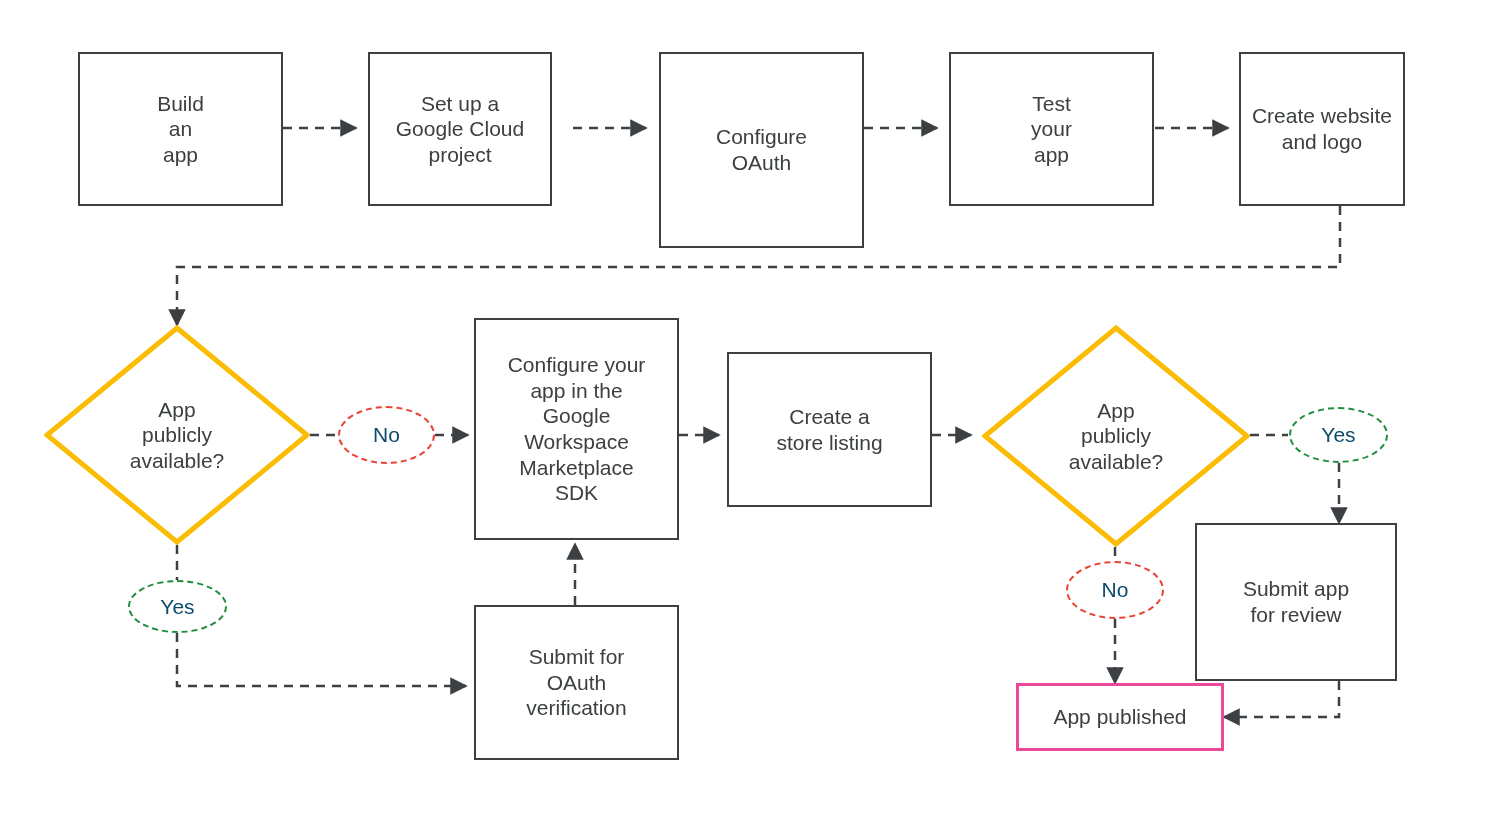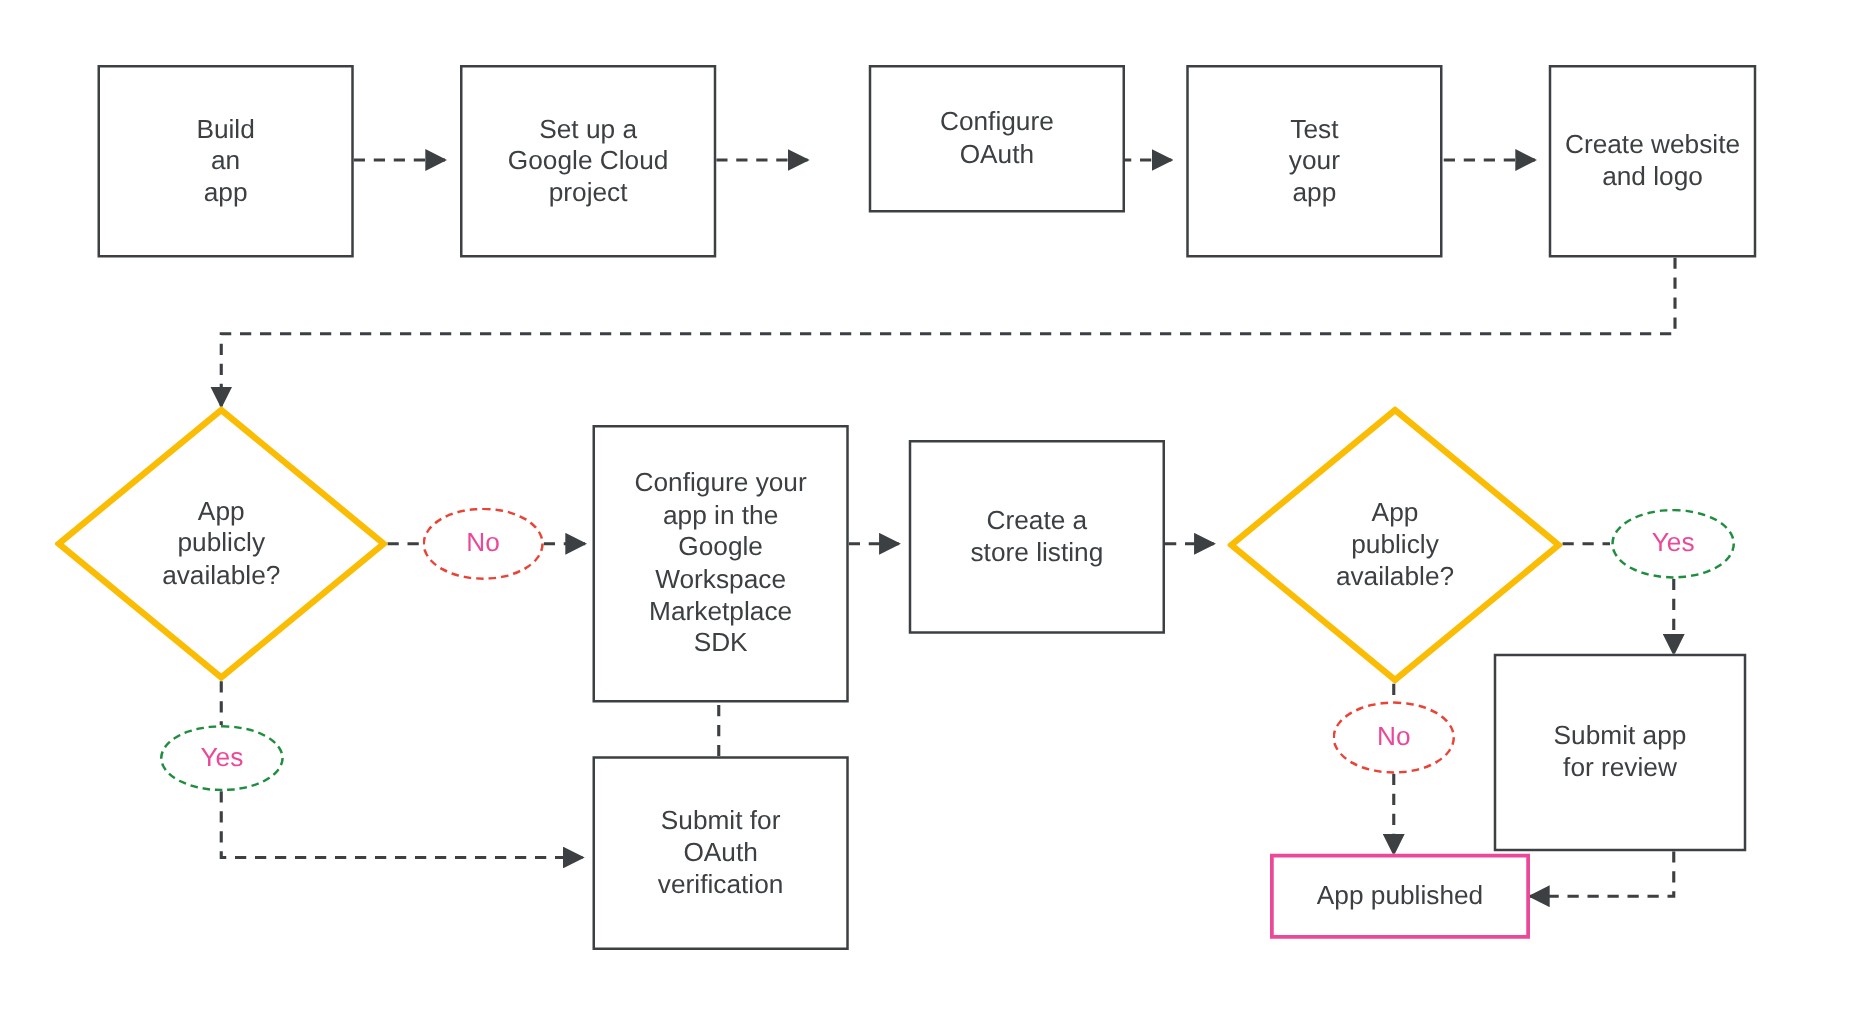--- a/index.html
+++ b/index.html
@@ -67,21 +67,21 @@
     position: absolute;
     box-sizing: border-box;
     display: flex;
     align-items: center;
     justify-content: center;
     border-radius: 50%;
     border-width: 2px;
     border-style: dashed;
     background: #ffffff;
     font-size: 21px;
-    color: #ec4899;
+    color: #0c4a6e;
   }
   .pill.yes { border-color: #1e8e3e; text-align: right; }
   .pill.no  { border-color: #ea4335; }
 
   svg.edges {
     position: absolute;
     left: 0;
     top: 0;
     width: 1494px;
     height: 814px;
@@ -131,25 +131,25 @@
       <path d="M 1115 619 L 1115 683"></path>
 
       <path d="M 1339 681 L 1339 717 L 1224 717"></path>
     </g>
   </svg>
 
   <div class="node box" style="left:78px; top:52px; width:205px; height:154px;">Build
 an
 app</div>
 
-  <div class="node box" style="left:368px; top:52px; width:205px; height:154px;">Set up a
+  <div class="node box" style="left:368px; top:52px; width:184px; height:154px;">Set up a
 Google Cloud
 project</div>
 
-  <div class="node box" style="left:695px; top:52px; width:205px; height:118px;">Configure
+  <div class="node box" style="left:659px; top:52px; width:205px; height:196px;">Configure
 OAuth</div>
 
   <div class="node box" style="left:949px; top:52px; width:205px; height:154px;">Test
 your
 app</div>
 
   <div class="node box" style="left:1239px; top:52px; width:166px; height:154px;">Create website
 and logo</div>
 
   <div class="diamond-wrap" style="left:44px; top:325px; width:266px; height:220px;">
@@ -158,21 +158,21 @@
     </svg>
     <div class="diamond-label">App
 publicly
 available?</div>
   </div>
 
   <div class="pill no" style="left:338px; top:406px; width:97px; height:58px;">No</div>
 
   <div class="pill yes" style="left:128px; top:580px; width:99px; height:53px;">Yes</div>
 
-  <div class="node box" style="left:474px; top:340px; width:205px; height:222px;">Configure your
+  <div class="node box" style="left:474px; top:318px; width:205px; height:222px;">Configure your
 app in the
 Google
 Workspace
 Marketplace
 SDK</div>
 
   <div class="node box" style="left:727px; top:352px; width:205px; height:155px;">Create a
 store listing</div>
 
   <div class="diamond-wrap" style="left:982px; top:325px; width:268px; height:222px;">

